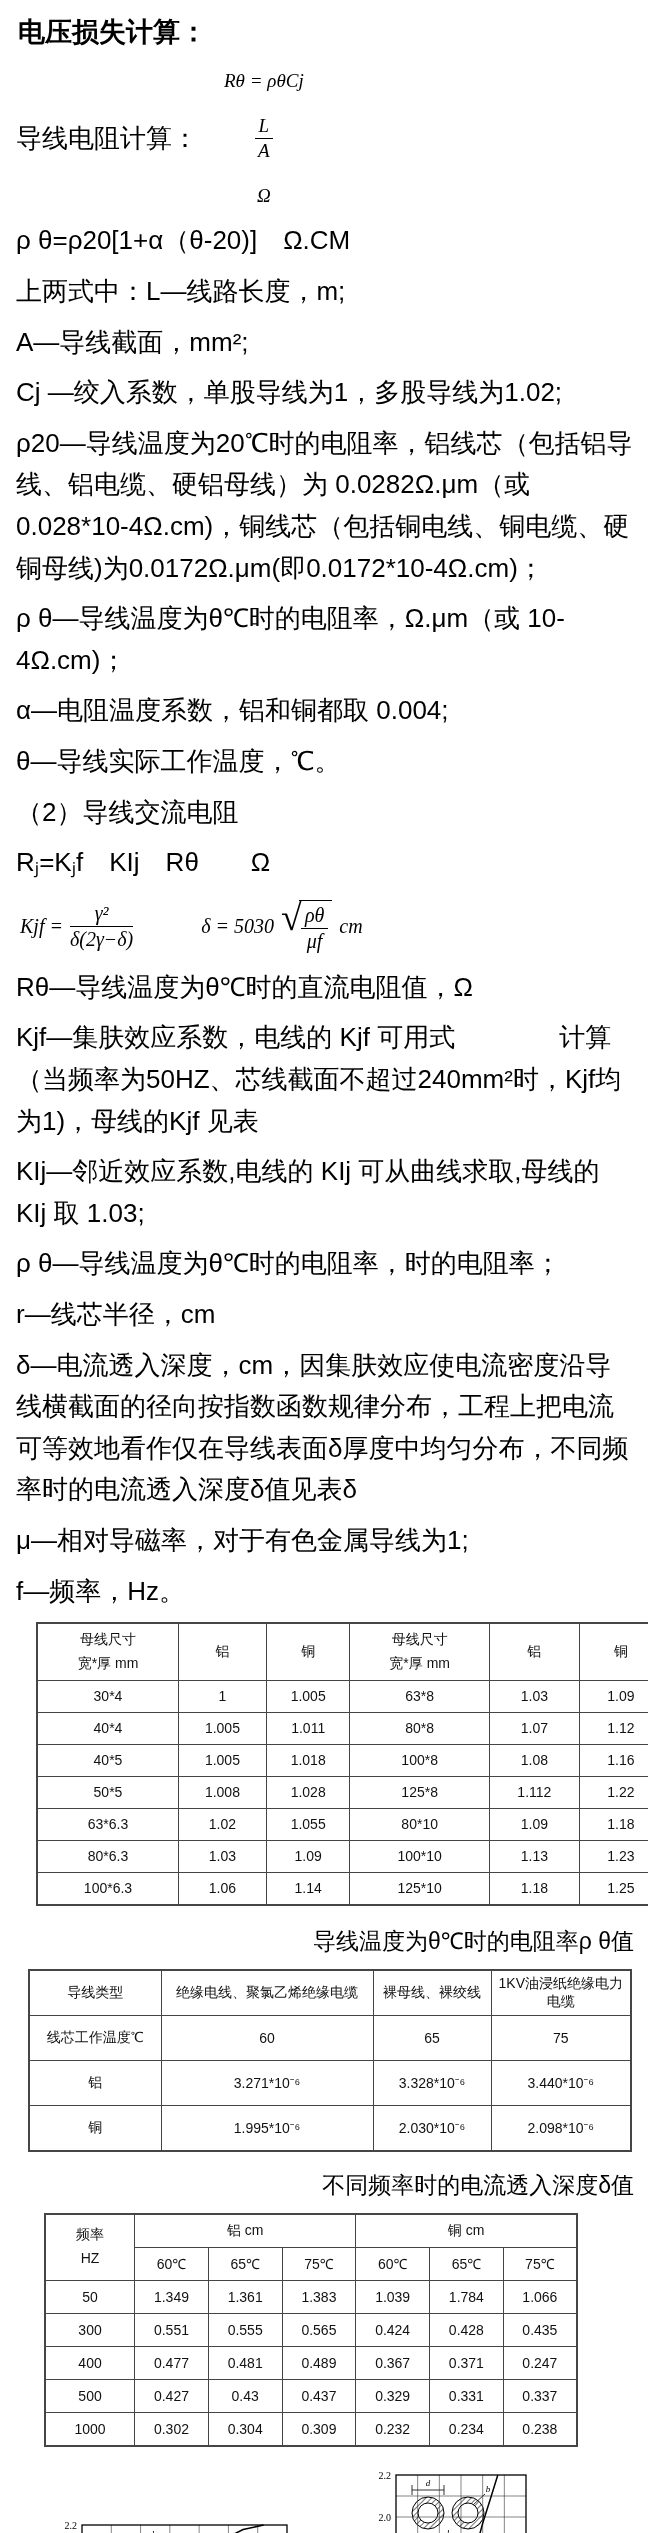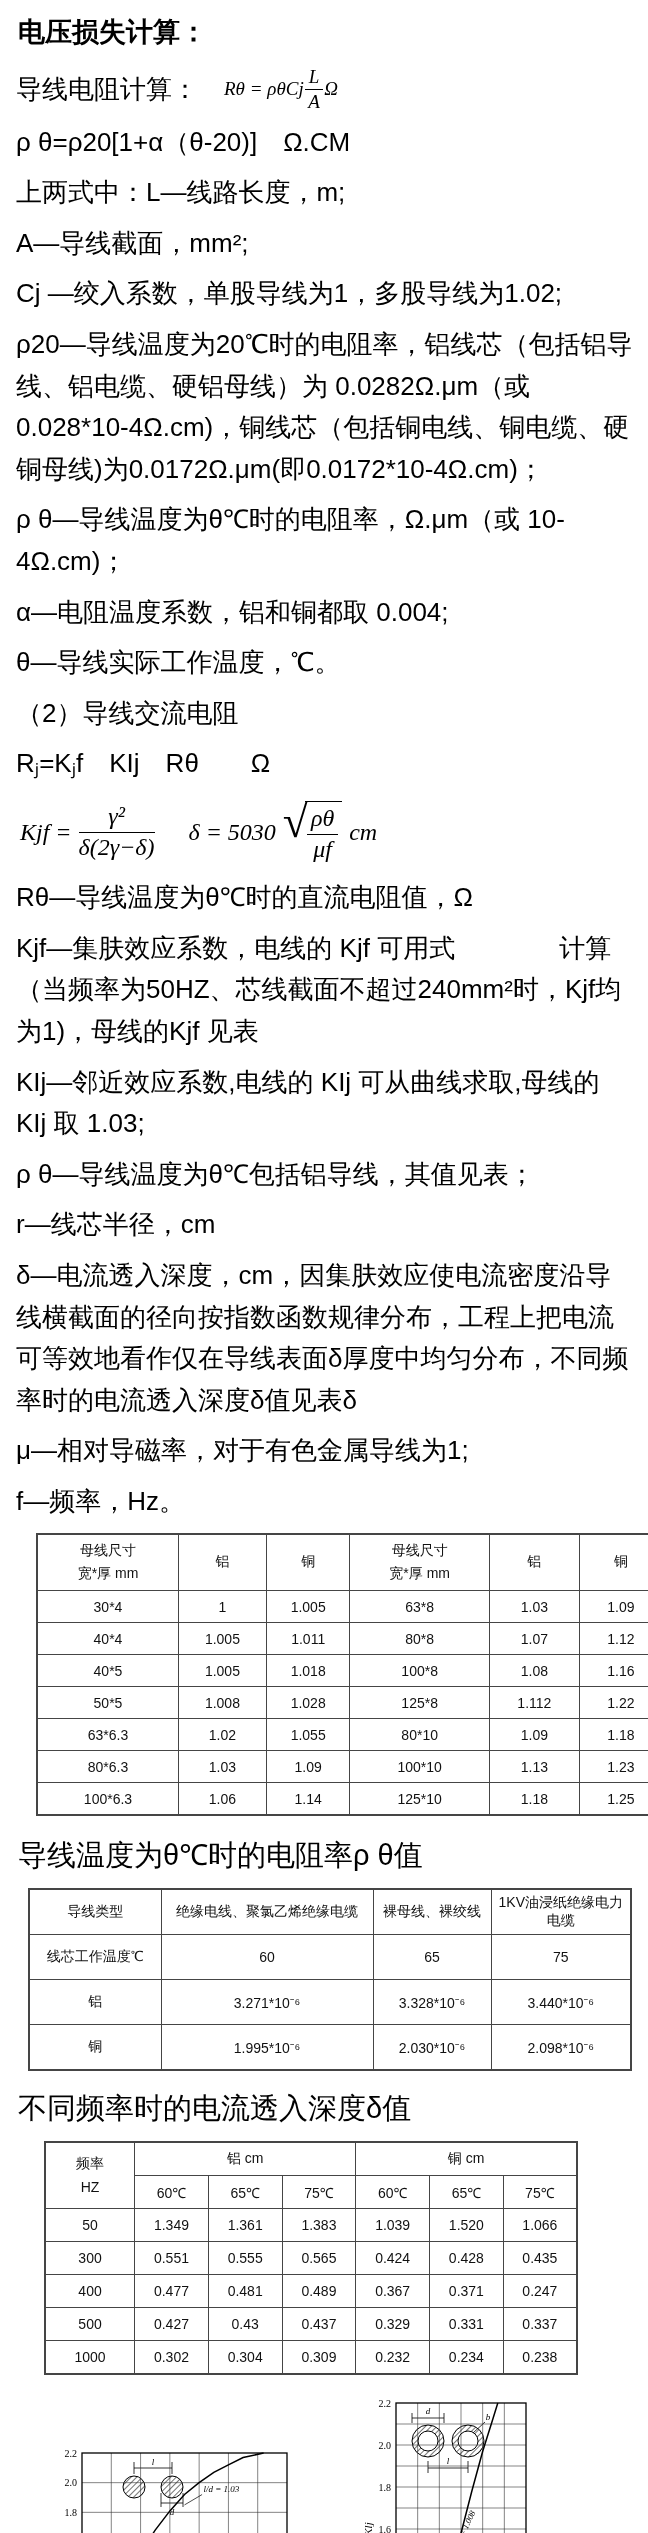--- a/index.html
+++ b/index.html
@@ -3,30 +3,30 @@
 <meta charset="utf-8">
 <style>
   html,body{margin:0;padding:0;background:#ffffff;color:#000;}
   body{width:648px;min-height:2533px;font-family:"Liberation Sans",sans-serif;}
   .doc{padding:10px 14px 10px 16px;}
   .title{font-size:27px;font-weight:bold;margin:4px 0 16px 2px;}
   .ln{font-size:26px;line-height:1.6;margin:9px 0;letter-spacing:0;}
   .row{display:flex;align-items:center;gap:26px;}
   .math{font-family:"Liberation Serif",serif;}
   .it{font-style:italic;}
-  .f1{font-size:19px;display:inline-flex;align-items:center;gap:1px;}
+  .f1{font-size:19px;display:inline-flex;align-items:center;gap:19px;flex-direction:column;}
   .frac{display:inline-block;text-align:center;vertical-align:middle;line-height:1.15;}
   .fnum{display:block;border-bottom:1.4px solid #000;padding:0 4px 1px;}
   .fden{display:block;padding-top:1px;}
-  .formula-block{display:flex;align-items:center;gap:34px;margin:16px 0 14px 4px;font-size:24px;}
+  .formula-block{display:flex;align-items:center;gap:68px;margin:16px 0 14px 4px;font-size:20px;}
   .fb-item{display:inline-flex;align-items:center;gap:7px;}
   .sqrt{display:inline-flex;align-items:stretch;}
   .radical{font-size:1.9em;line-height:.9;margin-right:-3px;}
   .rad{border-top:1.6px solid #000;padding:3px 4px 0 2px;display:inline-flex;align-items:center;}
-  .h2{font-size:29px;margin:18px 0 12px 2px;}
+  .h2{font-size:23px;margin:18px 0 12px 2px;text-align:right;}
   table{border-collapse:collapse;font-size:14px;text-align:center;color:#111;}
   td,th{border:1px solid #454545;font-weight:normal;padding:4px 2px;}
   table{border:2px solid #454545;}
   .t1{margin:10px 0 6px 20px;width:628px;}
   .t1 th{height:34px;}
   .t1 td{height:23px;}
   .t2{margin:10px 0 6px 12px;width:604px;}
   .t2 td{height:36px;}
   .t3{margin:10px 0 6px 28px;width:534px;}
   .t3 td,.t3 th{height:24px;}
@@ -85,21 +85,21 @@
             </span>
           </span>
         </span>
       <span>cm</span>
     </span>
   </div>
 
   <p class="ln">Rθ—导线温度为θ℃时的直流电阻值，Ω</p>
   <p class="ln">Kjf—集肤效应系数，电线的 Kjf 可用式　　　　计算（当频率为50HZ、芯线截面不超过240mm²时，Kjf均为1)，母线的Kjf 见表</p>
   <p class="ln">KIj—邻近效应系数,电线的 KIj 可从曲线求取,母线的 KIj 取 1.03;</p>
-  <p class="ln">ρ θ—导线温度为θ℃包括铝导线，其值见表；</p>
+  <p class="ln">ρ θ—导线温度为θ℃时的电阻率，时的电阻率；</p>
   <p class="ln">r—线芯半径，cm</p>
   <p class="ln">δ—电流透入深度，cm，因集肤效应使电流密度沿导线横截面的径向按指数函数规律分布，工程上把电流可等效地看作仅在导线表面δ厚度中均匀分布，不同频率时的电流透入深度δ值见表δ</p>
   <p class="ln">μ—相对导磁率，对于有色金属导线为1;</p>
   <p class="ln">f—频率，Hz。</p>
 
 
   <table class="t1">
     <colgroup>
         <col style="width:132px">
         <col style="width:82px">
@@ -251,21 +251,21 @@
         <th>75℃</th>
       </tr>
     </thead>
     <tbody>
         <tr>
           <td>50</td>
           <td>1.349</td>
           <td>1.361</td>
           <td>1.383</td>
           <td>1.039</td>
-          <td>1.520</td>
+          <td>1.784</td>
           <td>1.066</td>
         </tr>
         <tr>
           <td>300</td>
           <td>0.551</td>
           <td>0.555</td>
           <td>0.565</td>
           <td>0.424</td>
           <td>0.428</td>
           <td>0.435</td>

